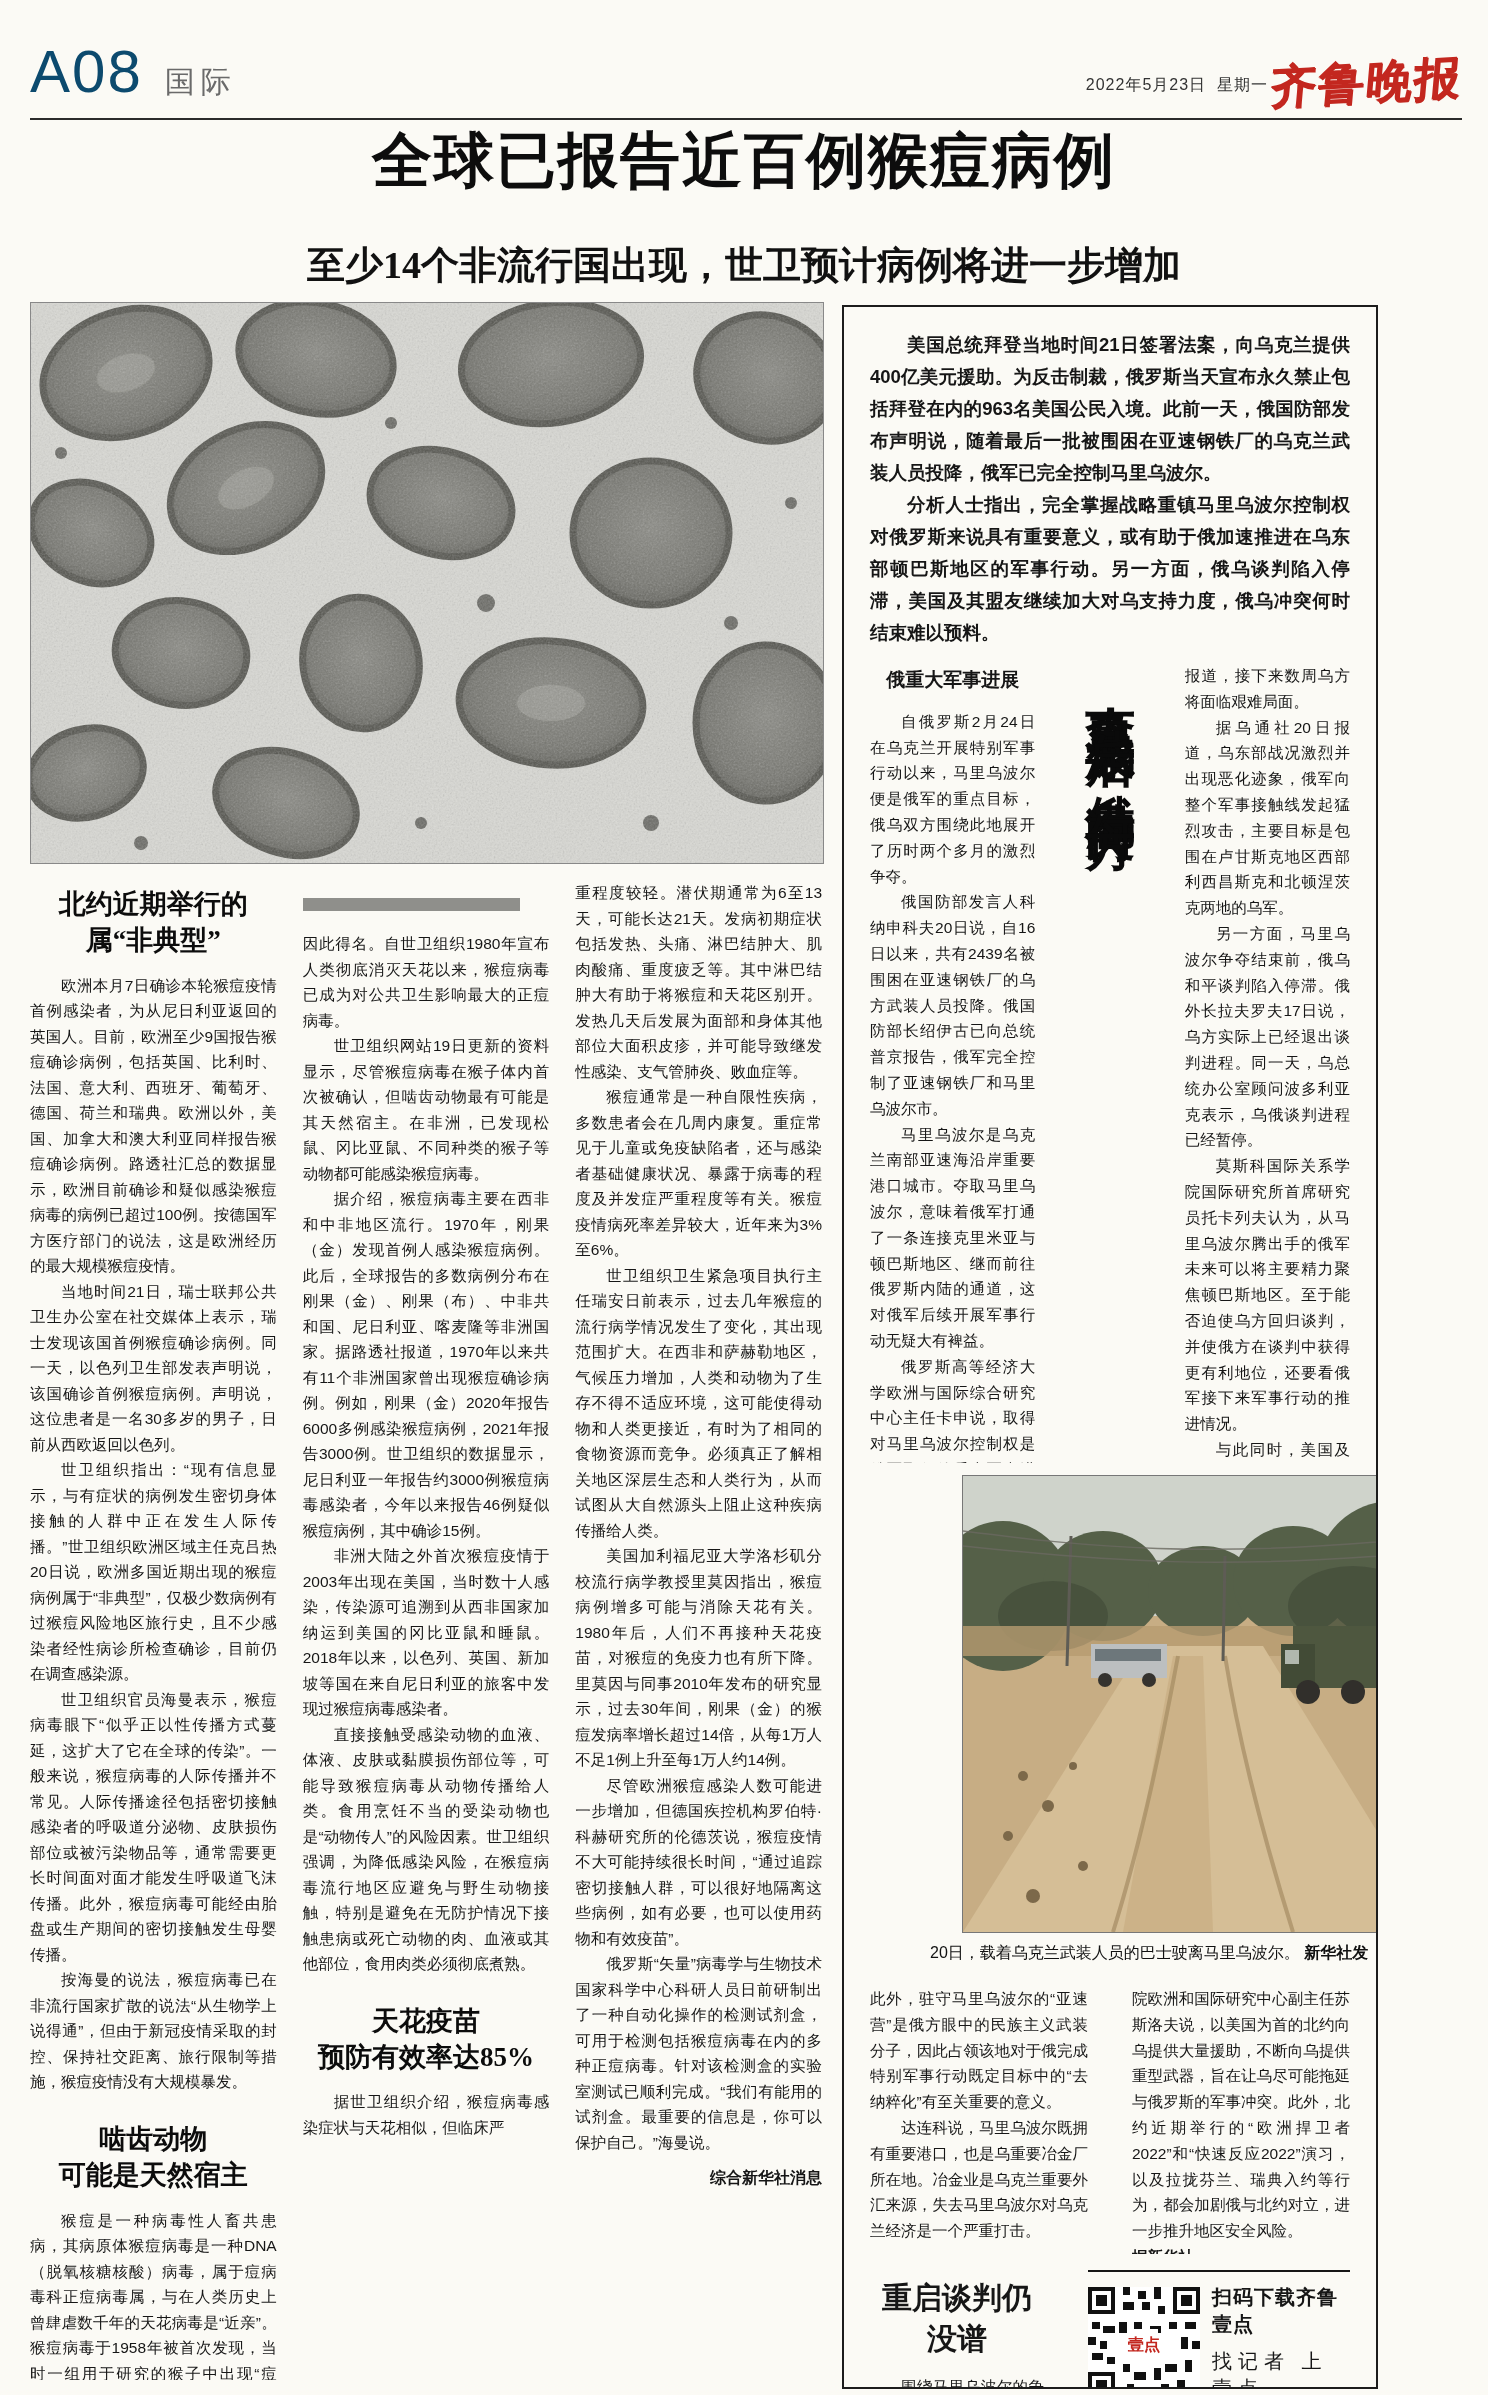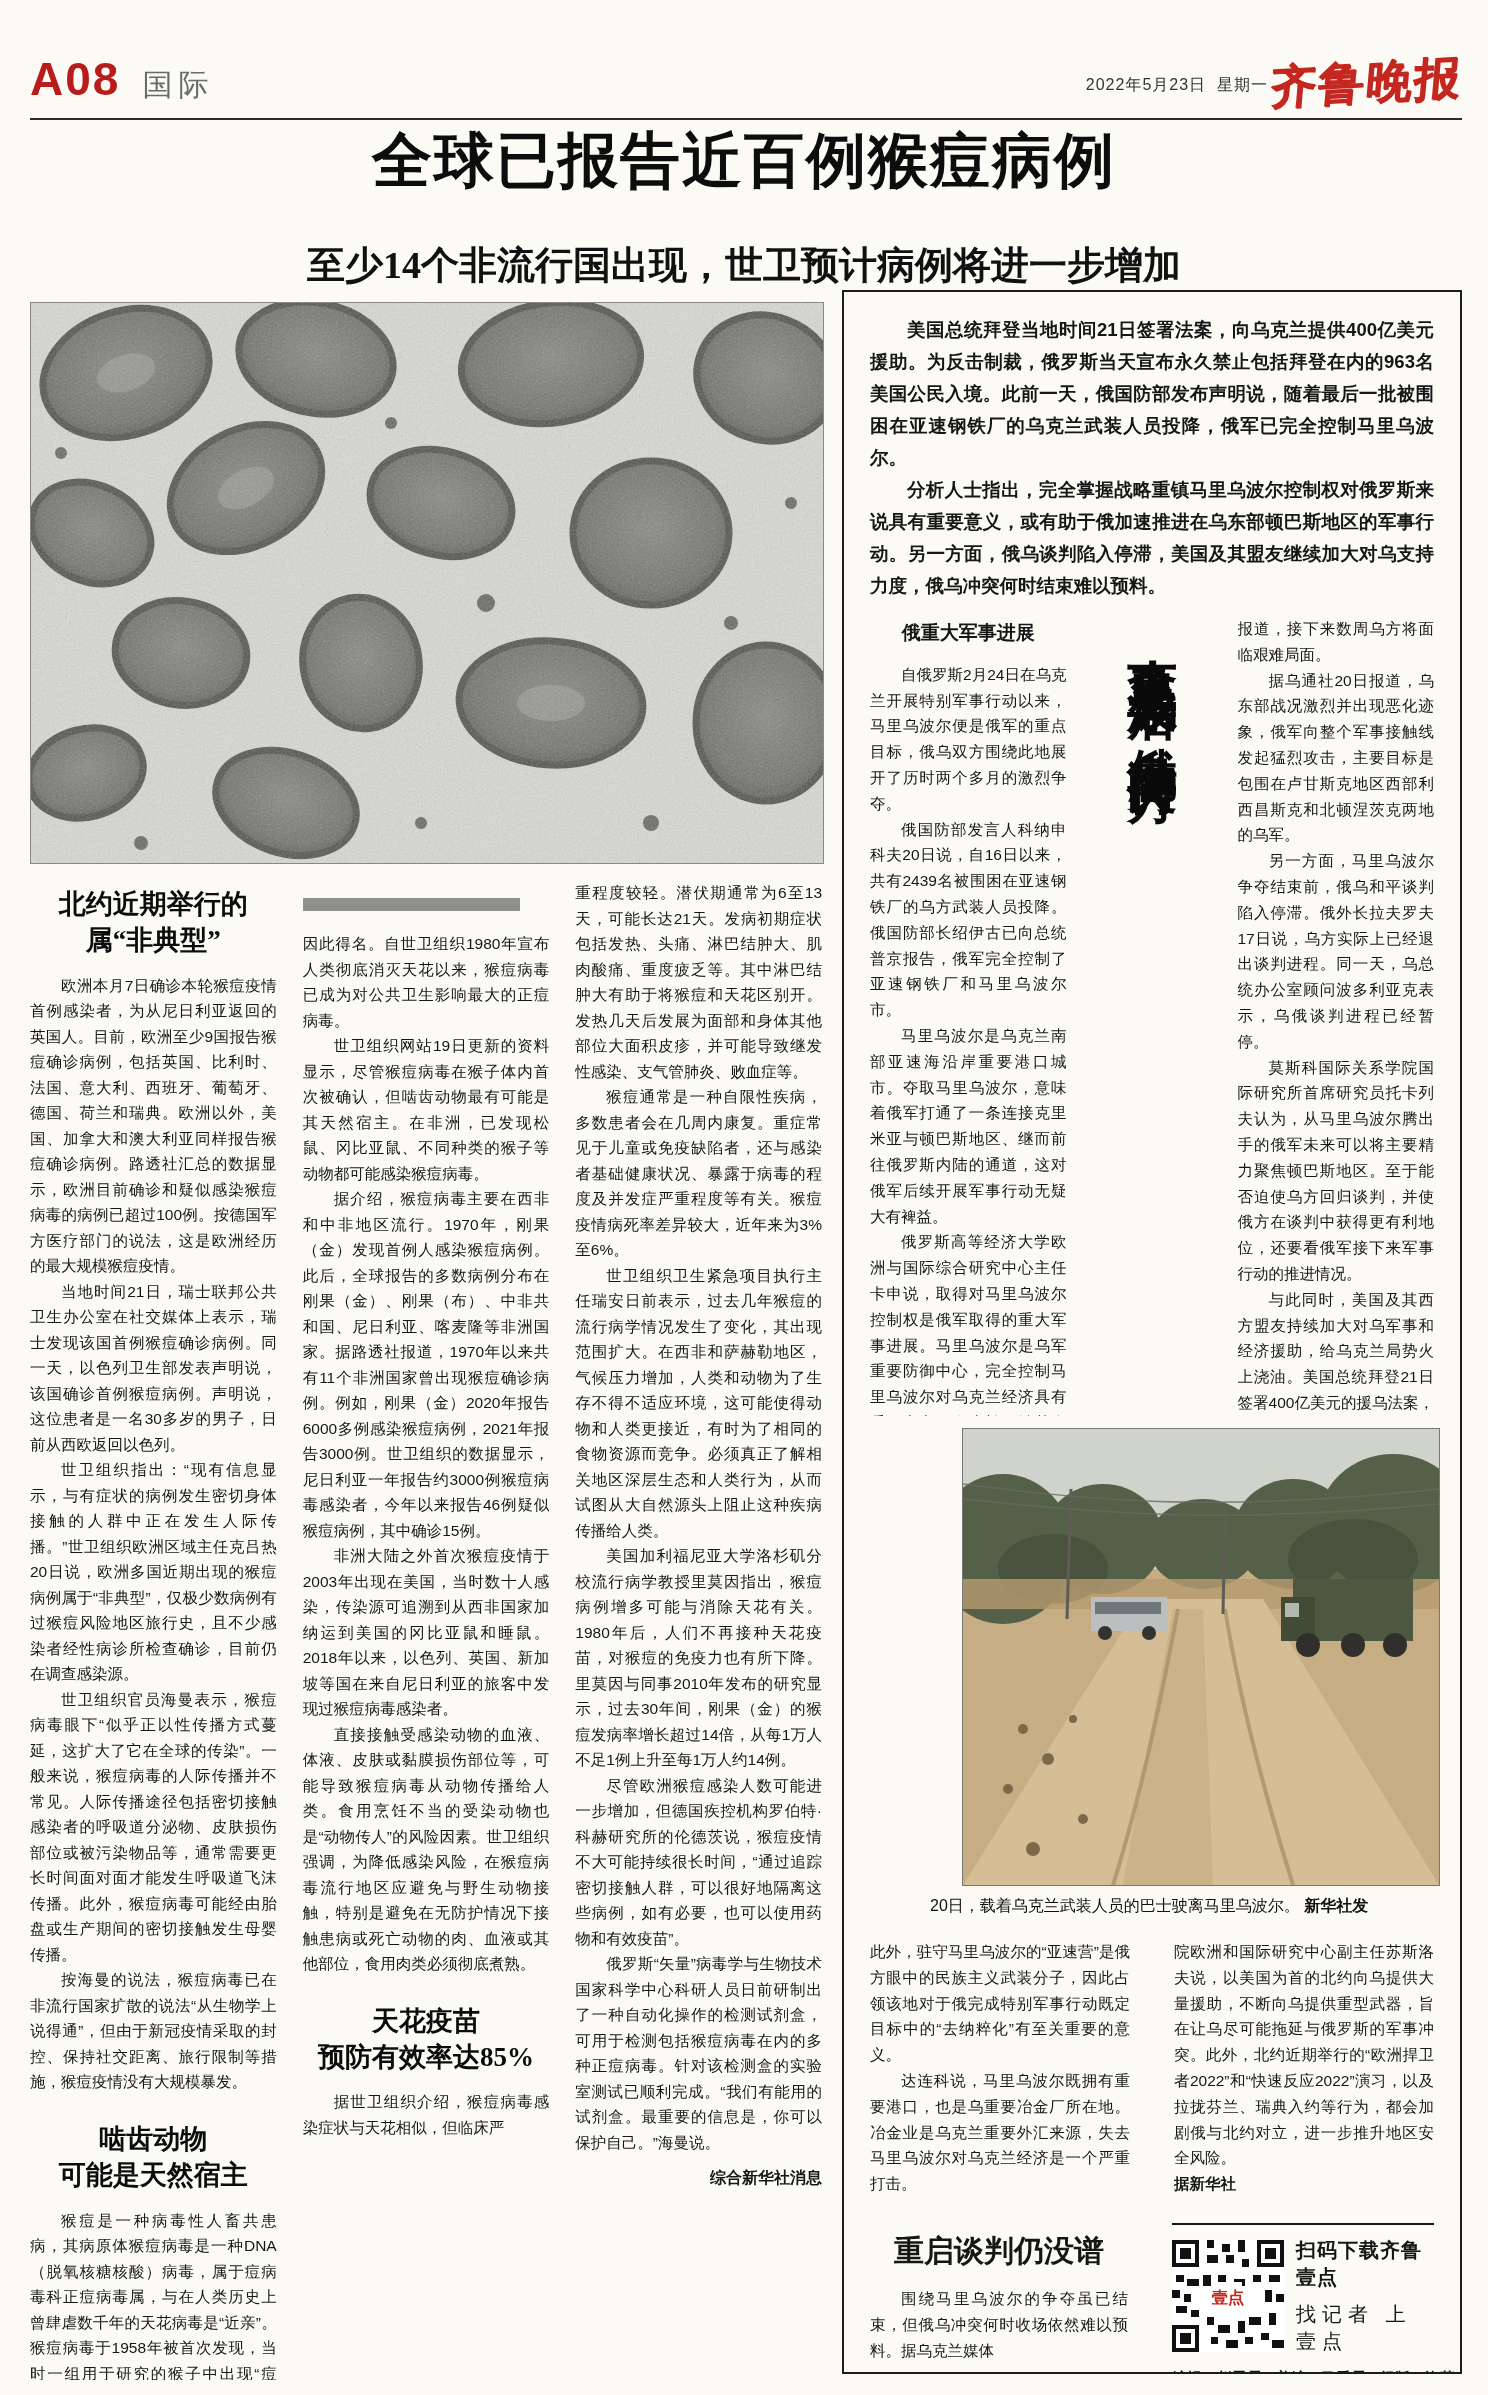--- a/index.html
+++ b/index.html
@@ -2,21 +2,21 @@
 <html><head>
 <meta charset="utf-8">
 <style>
   html,body{margin:0;padding:0;background:#e8e6e0;}
   #page{position:relative;width:1488px;height:2395px;margin:0 auto;background:#fbfaf5;color:#161616;
         font-family:"Liberation Sans", sans-serif;overflow:hidden;}
 
   
   .hdr{position:absolute;left:30px;right:26px;top:28px;height:78px;display:flex;justify-content:space-between;align-items:flex-end;}
   .hdr-left{display:flex;align-items:baseline;gap:22px;}
-  .pageno{font-size:46px;font-weight:700;color:#b91c1c;letter-spacing:2px;}
+  .pageno{font-size:60px;font-weight:400;color:#0c4a6e;letter-spacing:2px;}
   .sectionname{font-size:30px;color:#6a6a6a;letter-spacing:6px;}
   .hdr-right{display:flex;align-items:flex-end;gap:2px;}
   .dateline{font-size:16px;color:#333;padding-bottom:10px;letter-spacing:1px;}
   .masthead{font-family:"Liberation Serif", serif;font-size:46px;font-weight:900;color:#c3271f;
             transform:rotate(-3deg) skewX(-8deg);line-height:1;letter-spacing:2px;text-shadow:1px 1px 0 #c3271f;}
   .hdr-rule{position:absolute;left:30px;right:26px;top:118px;height:2px;background:#2b2b2b;}
 
   
   .headline{position:absolute;left:0;right:0;top:128px;text-align:center;
             font-family:"Liberation Serif", serif;font-weight:900;font-size:60px;line-height:1.1;
@@ -32,21 +32,21 @@
   .mp-photo{position:absolute;left:30px;top:302px;width:792px;height:560px;border:1px solid #888;overflow:hidden;background:#d8d8d3;}
   .mp-cols{position:absolute;left:30px;top:880px;width:792px;height:1500px;display:flex;gap:26px;}
   .mp-col{flex:1 1 0;height:100%;overflow:hidden;font-size:15.5px;line-height:25.5px;}
   .mp-h3{margin:6px 0 14px 0;text-align:center;font-family:"Liberation Serif", serif;font-weight:900;font-size:27px;line-height:1.35;color:#0c0c0c;}
   .mp-h3.mid{margin-top:26px;}
   .lead-bold p{font-weight:700;}
   .divider{width:88%;height:13px;background:#8f8f8b;margin:18px auto 20px 0;}
   .src-line{margin-top:10px;text-align:right;font-weight:700;font-size:16px;}
 
   
-  .ua-box{position:absolute;left:842px;top:290px;width:620px;height:2084px;border:2px solid #1c1c1c;background:#fbfaf5;
+  .ua-box{position:absolute;left:842px;top:305px;width:536px;height:2084px;border:2px solid #1c1c1c;background:#fbfaf5;
           box-sizing:border-box;padding:22px 26px;overflow:hidden;}
   .ua-lead{font-size:18.5px;line-height:32px;font-weight:700;}
   .ua-mid{display:flex;gap:18px;margin-top:14px;height:800px;overflow:hidden;}
   .ua-colL,.ua-colR{width:198px;font-size:15.5px;line-height:25.8px;overflow:hidden;height:100%;}
   .ua-h3{margin:4px 0 16px 0;text-align:center;font-weight:900;font-size:19px;font-family:"Liberation Serif", serif;}
   .ua-vert{width:136px;display:flex;justify-content:center;align-items:flex-start;}
   .vert-text{writing-mode:vertical-rl;font-family:"Liberation Serif", serif;font-weight:900;font-size:50px;
              letter-spacing:4px;line-height:1.15;color:#0a0a0a;margin-top:6px;}
   .ua-photo{margin:12px 0 0 92px;width:476px;height:456px;border:1px solid #777;overflow:hidden;background:#cbb astratto;}
   .ua-caption{margin:10px 0 0 60px;width:508px;text-align:left;font-size:16px;color:#111;}

